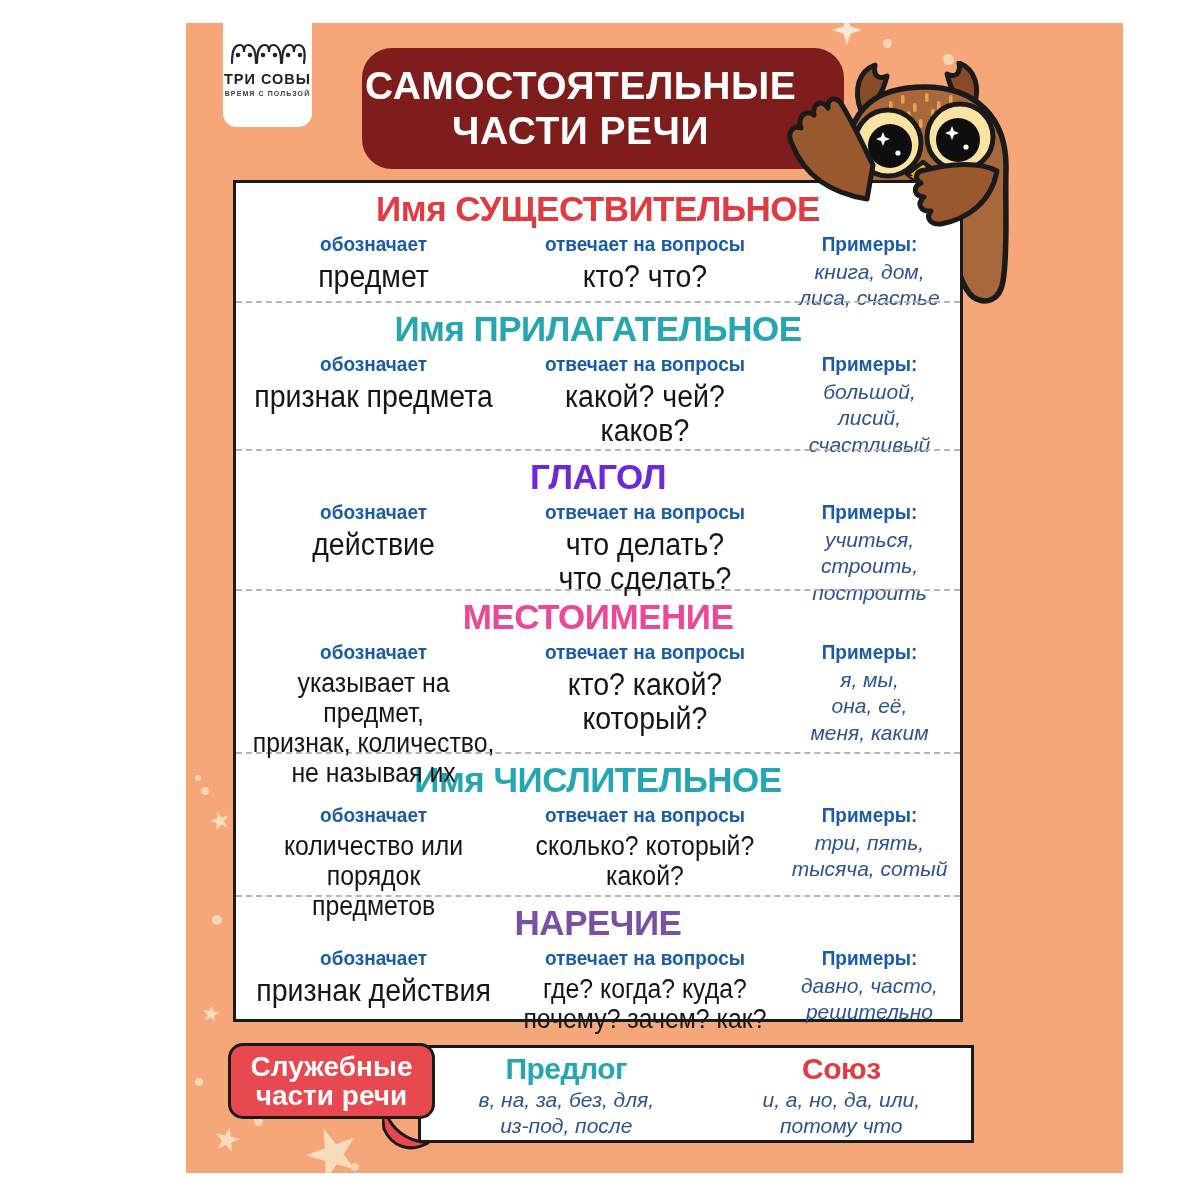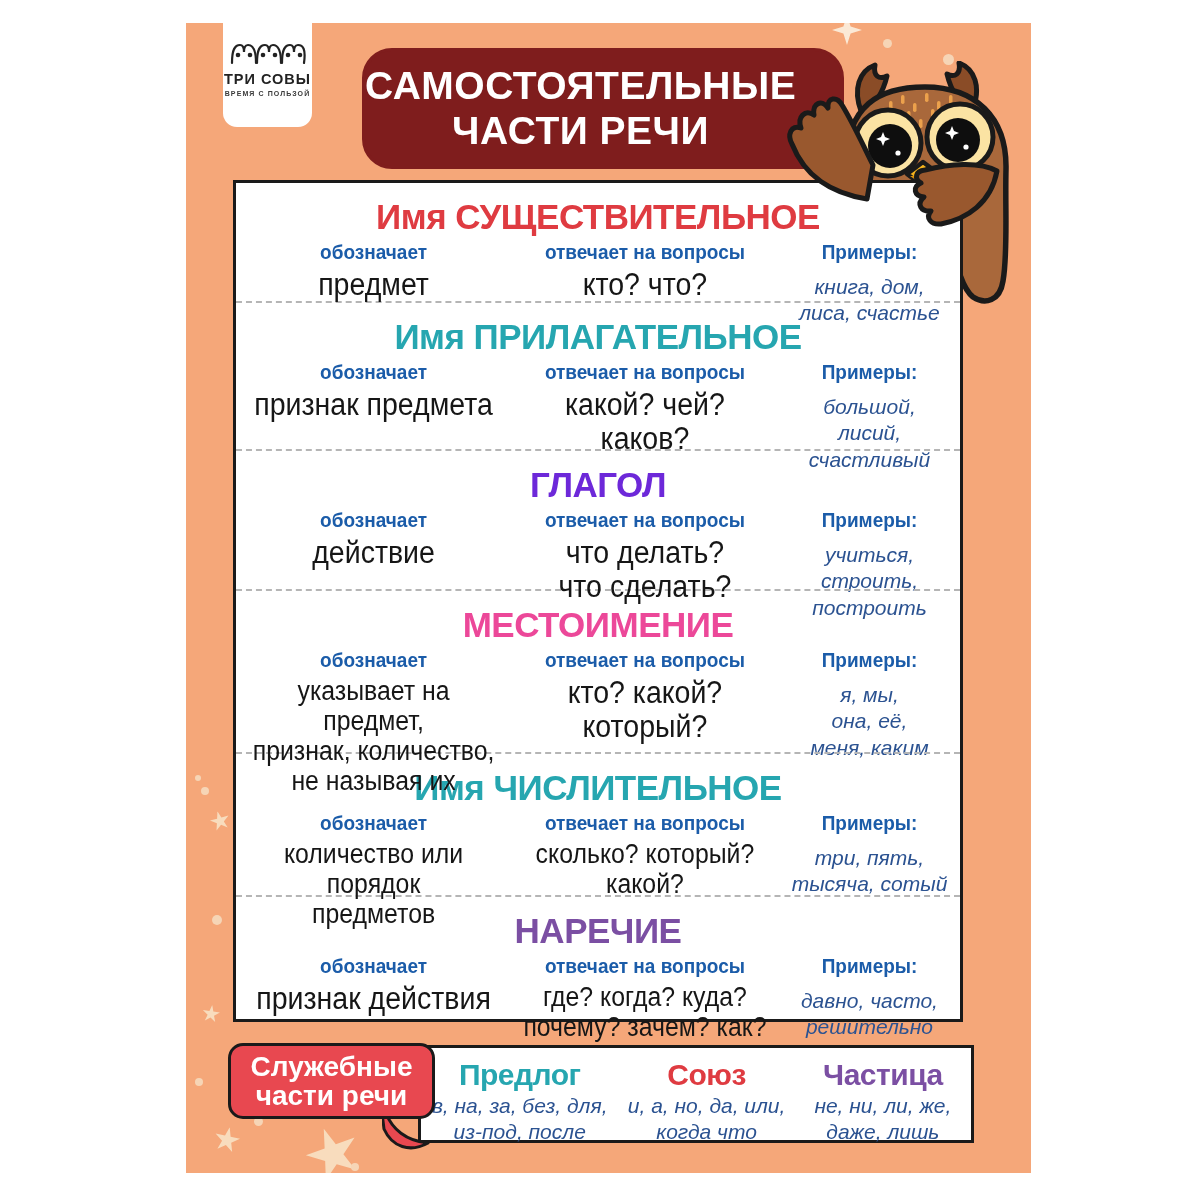--- a/index.html
+++ b/index.html
@@ -1,18 +1,18 @@
 <!DOCTYPE html>
 <html><head>
 <meta charset="utf-8">
 <style>
   html,body{margin:0;padding:0;background:#ffffff;}
   .canvas{position:relative;width:1200px;height:1200px;background:#ffffff;overflow:hidden;
           font-family:"Liberation Sans","DejaVu Sans",sans-serif;}
-  .poster{position:absolute;left:186px;top:23px;width:845px;height:1150px;
+  .poster{position:absolute;left:186px;top:23px;width:937px;height:1150px;
           background:#f5a779;overflow:hidden;}
 
   
   .logo-tab{position:absolute;left:37px;top:0;width:89px;height:104px;background:#fff;
             border-radius:0 0 14px 14px;display:flex;flex-direction:column;align-items:center;
             justify-content:flex-start;padding-top:16px;box-sizing:border-box;z-index:2;}
   .logo-name{font-size:14.5px;font-weight:bold;color:#222;letter-spacing:1px;margin-top:5px;white-space:nowrap;}
   .logo-tagline{font-size:7px;font-weight:bold;color:#3a3a3a;letter-spacing:1.1px;margin-top:3px;white-space:nowrap;}
 
   
@@ -22,42 +22,42 @@
   .banner-title{color:#fff;font-weight:bold;font-size:39px;line-height:1.13;text-align:center;
                 white-space:pre-line;letter-spacing:0.5px;}
 
   
   .owl-body{position:absolute;left:575px;top:38px;width:265px;height:270px;z-index:2;}
   .owl-wings{position:absolute;left:575px;top:38px;width:265px;height:270px;z-index:4;pointer-events:none;}
 
   
   .card{position:absolute;left:47px;top:157px;width:730px;height:842px;background:#ffffff;
         border:3px solid #1a1a1a;box-sizing:border-box;z-index:3;display:flex;flex-direction:column;}
-  .sec{box-sizing:border-box;padding-top:15px;}
+  .sec{box-sizing:border-box;padding-top:7px;}
   .sec + .sec{border-top:2px dashed #b5b5b5;}
   .sec:nth-of-type(1){height:118px;}
   .sec:nth-of-type(2){height:148px;}
   .sec:nth-of-type(3){height:140px;}
   .sec:nth-of-type(4){height:163px;}
   .sec:nth-of-type(5){height:143px;}
   .sec:nth-of-type(6){height:130px;}
   .sec-title{margin:0;text-align:center;font-size:35px;font-weight:bold;letter-spacing:-0.5px;line-height:1.1;}
   .row{display:flex;margin-top:3px;}
   .col{box-sizing:border-box;text-align:center;}
   .col-means{width:38%;}
   .col-answers{width:37%;}
   .col-examples{width:25%;}
   .lbl{font-size:20px;font-weight:bold;color:#1b5ca9;transform:scaleX(.95);line-height:1.25;}
   .val{font-size:31px;color:#161616;line-height:1.12;white-space:pre-line;transform:scaleX(.92);margin-top:3px;}
   .val-sm{font-size:27px;}
-  .ex{font-size:21px;font-style:italic;color:#2b5291;line-height:1.28;white-space:pre-line;margin-top:9px;}
+  .ex{font-size:21px;font-style:italic;color:#2b5291;line-height:1.28;white-space:pre-line;margin-top:2px;}
 
   
   .foot-bar{position:absolute;left:232px;top:1022px;width:556px;height:98px;background:#fff;
-            border:3px solid #1a1a1a;box-sizing:border-box;z-index:5;display:flex;padding-top:10px;}
+            border:3px solid #1a1a1a;box-sizing:border-box;z-index:5;display:flex;padding-top:4px;}
   .foot-col{flex:1;text-align:center;}
   .foot-col:first-child{flex:1.12;}
   .foot-name{font-size:30px;font-weight:bold;letter-spacing:-0.5px;line-height:1.1;}
   .foot-ex{font-size:21px;font-style:italic;color:#2b5291;line-height:1.25;white-space:pre-line;margin-top:2px;}
   .bubble{position:absolute;left:42px;top:1020px;width:207px;height:76px;background:#e84850;
           border:3px solid #1a1a1a;border-radius:15px;box-sizing:border-box;z-index:7;
           display:flex;align-items:center;justify-content:center;}
   .bubble-text{color:#fff;font-size:28px;font-weight:bold;line-height:1.04;text-align:center;white-space:pre-line;}
   .bubble-tail{position:absolute;left:196px;top:1090px;z-index:6;}
 
@@ -294,26 +294,21 @@
 
     <div class="foot-bar">
       <div class="foot-col">
         <div class="foot-name" style="color: rgb(38, 166, 176);">Предлог</div>
         <div class="foot-ex">в, на, за, без, для,
 из-под, после</div>
       </div>
       <div class="foot-col">
         <div class="foot-name" style="color: rgb(223, 59, 65);">Союз</div>
         <div class="foot-ex">и, а, но, да, или,
-когда что</div>
-      </div>
-      <div class="foot-col">
-        <div class="foot-name" style="color: rgb(123, 79, 163);">Частица</div>
-        <div class="foot-ex">не, ни, ли, же,
-даже, лишь</div>
+потому что</div>
       </div>
     </div>
 
     <div class="bubble">
       <div class="bubble-text">Служебные
 части речи</div>
     </div>
     <svg class="bubble-tail" width="52" height="44" viewBox="0 0 52 44">
       <path d="M4,0 C10,16 24,28 46,30 C28,40 10,34 2,16 L0,0 Z" fill="#e84850" stroke="#1a1a1a" stroke-width="3" stroke-linejoin="round"></path>
     </svg>

